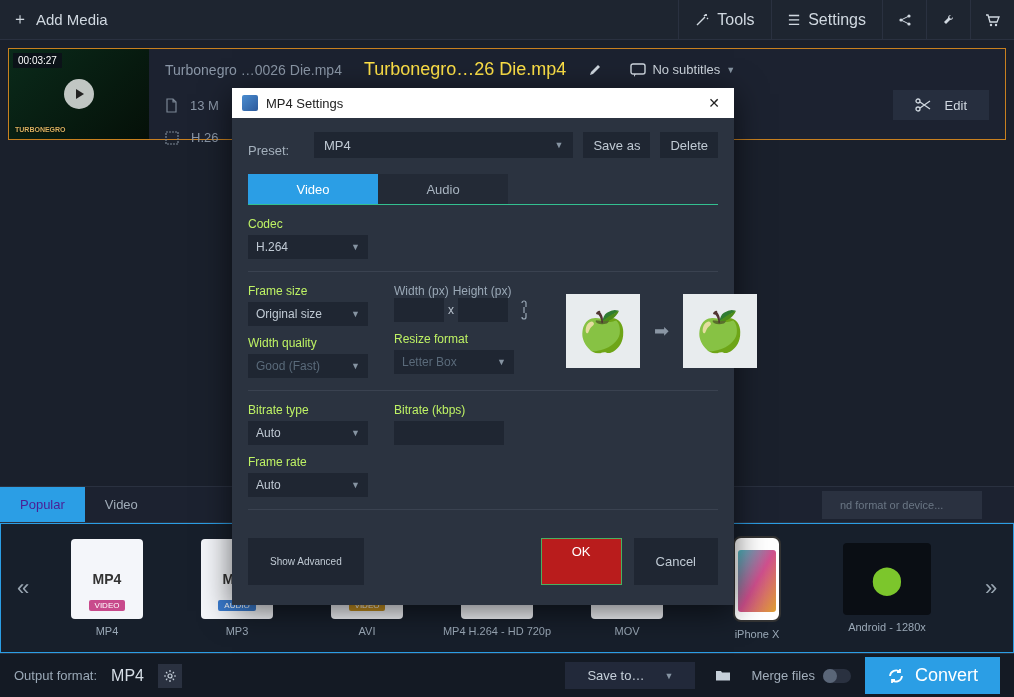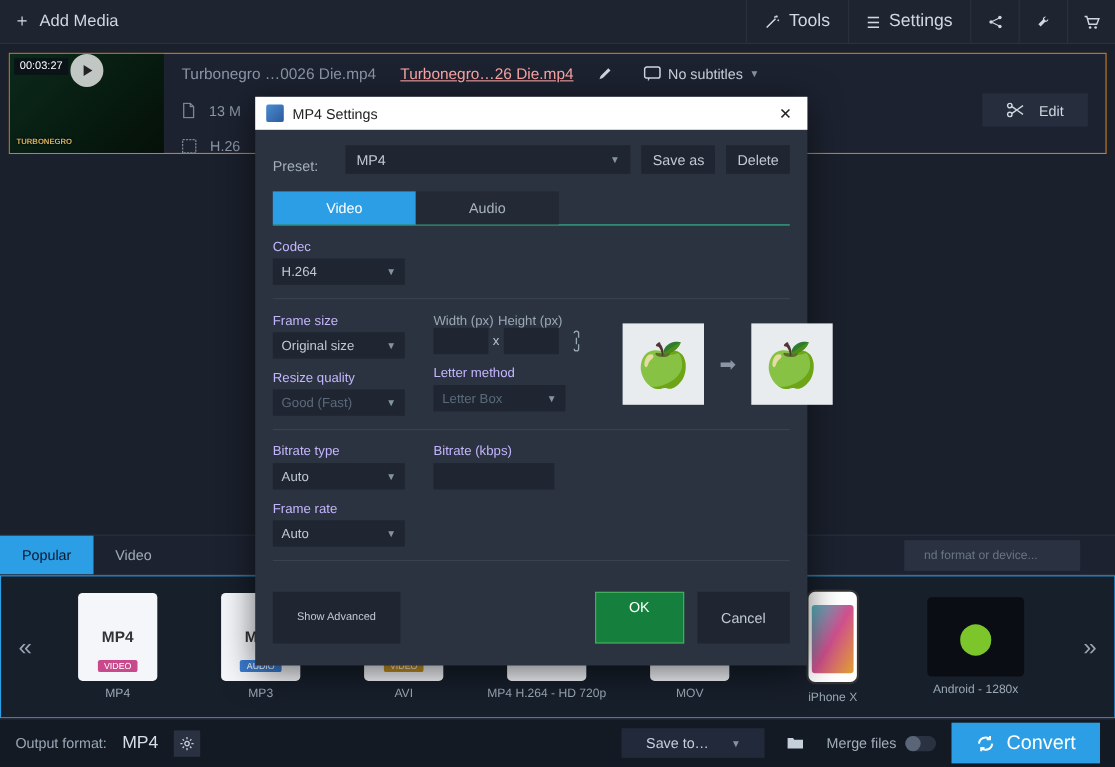--- a/index.html
+++ b/index.html
@@ -8,38 +8,38 @@
 
 .topbar { height: 40px; background: #1e2530; display: flex; align-items: center; border-bottom: 1px solid #2a3140; }
 .topbar-left { display: flex; align-items: center; padding-left: 12px; gap: 8px; }
 .topbar-right { margin-left: auto; display: flex; align-items: center; height: 100%; }
 .top-btn { height: 40px; padding: 0 16px; display: flex; align-items: center; gap: 8px; border-left: 1px solid #2a3140; color: #d0d8e0; cursor: pointer; }
 .icon-btn { height: 40px; width: 44px; display: flex; align-items: center; justify-content: center; border-left: 1px solid #2a3140; color: #d0d8e0; cursor: pointer; }
 
 
 .media-area { padding: 8px; }
 .media-item { display: flex; border: 1px solid #c8801f; background: #1c2230; height: 92px; }
-.thumb { width: 140px; height: 90px; background: linear-gradient(135deg, #0a2a1a, #051008); position: relative; display: flex; align-items: flex-start; justify-content: center; }
+.thumb { width: 140px; height: 90px; background: linear-gradient(135deg, #0a2a1a, #051008); position: relative; display: flex; align-items: center; justify-content: center; }
 .thumb-time { position: absolute; top: 4px; left: 4px; background: #0b1218; color: #fff; font-size: 10px; padding: 2px 5px; }
 .play-circle { width: 30px; height: 30px; border-radius: 50%; background: rgba(255,255,255,0.75); display: flex; align-items: center; justify-content: center; }
 .thumb-label { position: absolute; bottom: 6px; left: 6px; color: #d8b060; font-size: 7px; font-weight: bold; text-shadow: 0 0 2px #000; }
 .media-info { flex: 1; display: flex; flex-direction: column; padding: 10px 16px; gap: 10px; color: #8a96a6; font-size: 13px; }
 .media-row { display: flex; align-items: center; gap: 12px; }
 .media-row-top { display: flex; align-items: center; gap: 22px; }
 .mi-name { font-size: 14px; }
-.mi-strong { color: #fca5a5; font-size: 14px; font-weight: 500; text-decoration: underline; }
+.mi-strong { color: #fde047; font-size: 18px; font-weight: 500; }
 .sub-pill { display: flex; align-items: center; gap: 6px; margin-left: 6px; cursor: pointer; }
 .stereo-pill { display: flex; align-items: center; gap: 8px; cursor: pointer; color: #ccd4dc; }
 .edit-btn { margin-left: auto; background: #262e3e; padding: 0 22px; height: 30px; display: flex; align-items: center; gap: 14px; cursor: pointer; color: #d0d8e0; }
 
 
 .bottom-area { position: absolute; bottom: 44px; left: 0; right: 0; }
 .tabs-row { display: flex; align-items: center; border-top: 1px solid #2a3140; border-bottom: 1px solid #2a3140; background: #1c2230; }
 .tab { padding: 10px 20px; color: #a0acb8; cursor: pointer; font-size: 13px; }
-.tab.active { background: #2b9ee5; color: #0f172a; }
+.tab.active { background: #2b9ee5; color: #4c1d95; }
 .search-box { margin-left: auto; width: 160px; height: 28px; background: #2a3140; margin-right: 32px; color: #6a7684; font-size: 11px; display: flex; align-items: center; padding: 0 18px; }
 
 .presets-scroll { display: flex; align-items: center; gap: 10px; padding: 12px 46px; background: #171f2b; position: relative; border: 1px solid #2b9ee5; }
 .scroll-arrow { position: absolute; width: 32px; display: flex; align-items: center; justify-content: center; color: #98a4b0; top: 0; bottom: 0; cursor: pointer; font-size: 22px; }
 .scroll-left { left: 6px; }
 .scroll-right { right: 6px; }
 .preset { width: 120px; display: flex; flex-direction: column; align-items: center; gap: 6px; cursor: pointer; }
 .preset-icon { width: 72px; height: 80px; background: #f4f6fa; border-radius: 4px; position: relative; display: flex; align-items: center; justify-content: center; }
 .preset-icon .badge { font-size: 14px; font-weight: bold; color: #333; }
 .preset-icon .sub { position: absolute; bottom: 8px; font-size: 8px; background: #c84a8c; color: #fff; padding: 1px 6px; border-radius: 2px; }
@@ -76,35 +76,35 @@
 .preset-row .lbl { width: 56px; font-size: 13px; color: #a4b0bc; }
 .select, .dark-btn { background: #1f2632; height: 26px; display: flex; align-items: center; padding: 0 10px; font-size: 13px; color: #c0cad4; cursor: pointer; }
 .select { justify-content: space-between; gap: 8px; }
 .caret { font-size: 9px; color: #8694a2; }
 .mini-tabs { display: flex; margin-top: 16px; border-bottom: 1px solid #33c090; }
 .mini-tab { width: 130px; height: 30px; display: flex; align-items: center; justify-content: center; font-size: 13px; cursor: pointer; background: #232a36; color: #a8b4c0; }
 .mini-tab.active { background: #2b9ee5; color: #fff; }
 
 .section { padding: 12px 0; border-bottom: 1px solid #3a4250; }
 .section:last-of-type { border-bottom: none; }
-.field-lbl { font-size: 12px; color: #c4b5fd; margin-bottom: 4px; }
+.field-lbl { font-size: 12px; color: #bef264; margin-bottom: 4px; }
 .row2 { display: flex; gap: 26px; }
 .col { display: flex; flex-direction: column; gap: 10px; }
 .sel2 { background: #1f2632; height: 24px; width: 120px; display: flex; align-items: center; justify-content: space-between; padding: 0 8px; font-size: 12px; color: #c0cad4; cursor: pointer; }
 .sel2.dim { color: #5a6a7a; }
 .inp { background: #1f2632; height: 24px; width: 50px; border: none; color: #c0cad4; font-size: 12px; text-align: center; }
 .dim-row { display: flex; align-items: center; gap: 4px; font-size: 12px; }
 .dim-head { font-size: 12px; color: #9aa8b6; display: flex; gap: 4px; }
 .apple-preview { display: flex; align-items: center; gap: 14px; margin-left: 10px; }
 .apple { width: 74px; height: 74px; background: #e8ecee; display: flex; align-items: center; justify-content: center; font-size: 40px; }
 .arrow-mid { color: #8a96a4; font-size: 18px; }
 
 .modal-footer { display: flex; gap: 12px; margin-top: 28px; }
 .adv-btn { background: #1f2632; padding: 6px 22px; font-size: 10px; display: flex; align-items: center; gap: 8px; cursor: pointer; color: #c0cad4; }
-.ok-btn { margin-left: auto; background: #15803d; color: #fff; padding: 5px 30px; font-size: 13px; border: 1px solid #4ab060; cursor: pointer; }
+.ok-btn { margin-left: auto; background: #b91c1c; color: #fff; padding: 5px 30px; font-size: 13px; border: 1px solid #4ab060; cursor: pointer; }
 .cancel-btn { background: #1f2632; color: #c0cad4; padding: 16px 22px; font-size: 13px; cursor: pointer; }
 
 svg { display: block; }
 .title-ico { width: 16px; height: 16px; background: linear-gradient(135deg,#4a8cd0,#2c5a9c); border-radius: 2px; }
 </style>
 </head>
 <body>
 
 <div class="topbar">
   <div class="topbar-left">
@@ -323,21 +323,21 @@
       <div class="row2">
         <div class="col">
           <div>
             <div class="field-lbl">Frame size</div>
             <div class="sel2">
               <span>Original size</span>
               <span class="caret">▼</span>
             </div>
           </div>
           <div>
-            <div class="field-lbl">Resize quality</div>
+            <div class="field-lbl">Width quality</div>
             <div class="sel2 dim">
               <span>Good (Fast)</span>
               <span class="caret">▼</span>
             </div>
           </div>
         </div>
         <div class="col">
           <div>
             <div class="dim-head">
               <span>Width (px)</span>
@@ -346,21 +346,21 @@
             <div class="dim-row">
               <input class="inp" style="">
               <span>x</span>
               <input class="inp" style="">
               <svg width="12" height="20" viewBox="0 0 12 20" style="margin-left:6px;">
                   <path d="M4 3 a2 2 0 0 1 4 0 v4 M4 17 a2 2 0 0 0 4 0 v-4 M6 7 v6" stroke="#9aa8b6" fill="none" stroke-width="1.2"></path>
                 </svg>
             </div>
           </div>
           <div>
-            <div class="field-lbl">Letter method</div>
+            <div class="field-lbl">Resize format</div>
             <div class="sel2 dim">
               <span>Letter Box</span>
               <span class="caret">▼</span>
             </div>
           </div>
         </div>
         <div class="apple-preview">
           <div class="apple">🍏</div>
           <span class="arrow-mid">➡</span>
           <div class="apple">🍏</div>

